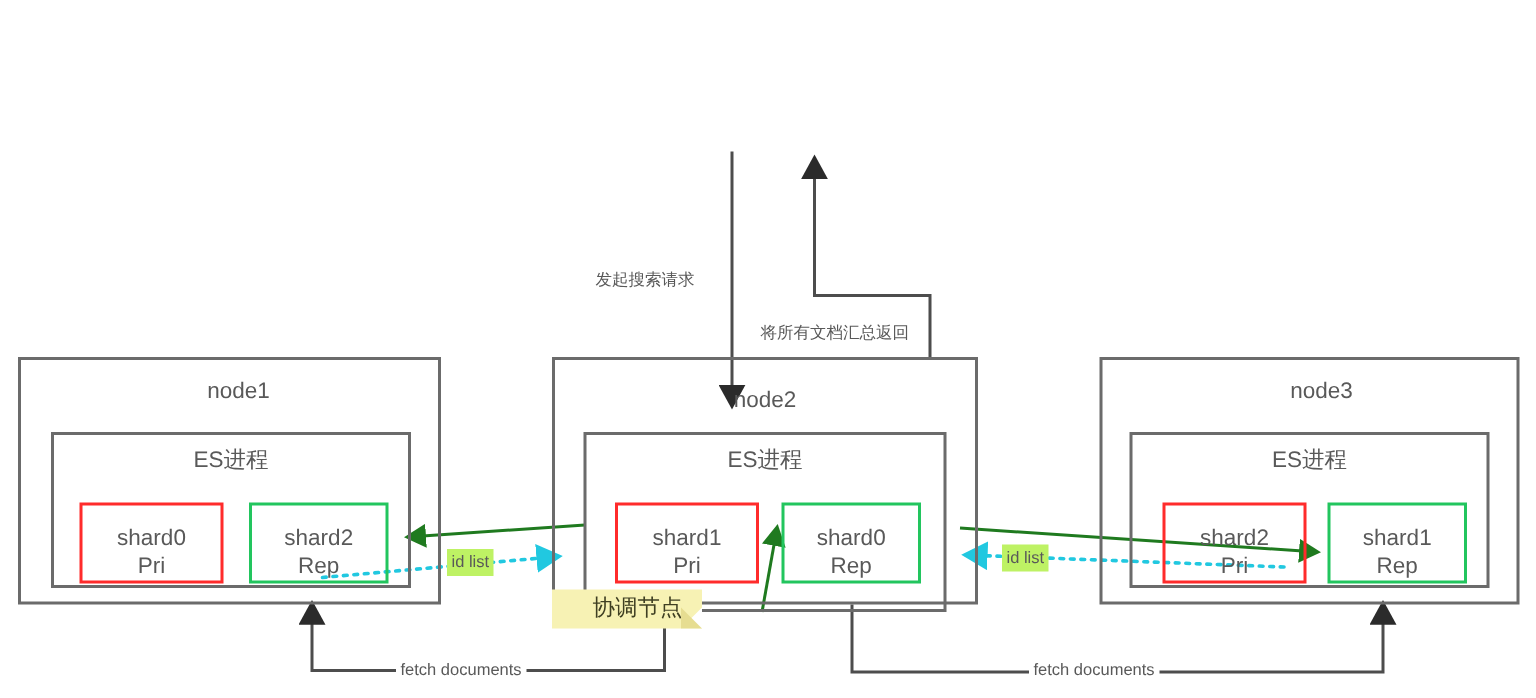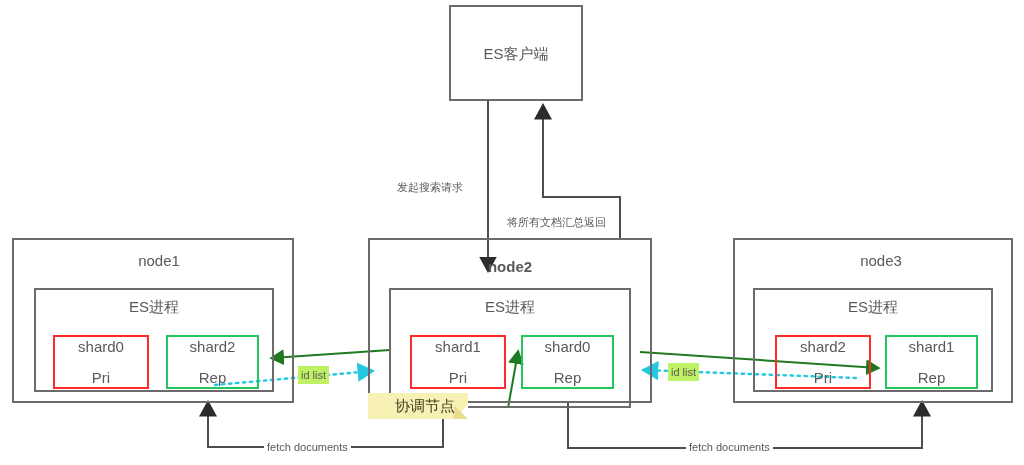--- a/index.html
+++ b/index.html
@@ -40,21 +40,21 @@
     white-space: nowrap;
   }
   .shard {
     position: absolute;
     box-sizing: border-box;
     border: 2px solid #22c55e;
     background: transparent;
     display: flex;
     flex-direction: column;
     align-items: center;
-    justify-content: space-between;
+    justify-content: flex-end;
     color: #595959;
     font-size: 15px;
     line-height: 19px;
   }
   .shard.primary {
     border-color: #ff2b2b;
   }
   .shard span {
     display: block;
     white-space: nowrap;
@@ -131,41 +131,38 @@
 
     <path d="M 215 385 L 372 371" fill="none" stroke="#21c8e0" stroke-width="2.4" stroke-dasharray="2.5 4.5" stroke-linecap="round" marker-end="url(#arrow-cyan)"></path>
 
     <path d="M 856 378 L 644 370" fill="none" stroke="#21c8e0" stroke-width="2.4" stroke-dasharray="2.5 4.5" stroke-linecap="round" marker-end="url(#arrow-cyan)"></path>
 
     <path d="M 443 403 L 443 447 L 208 447 L 208 403" fill="none" stroke="#4d4d4d" stroke-width="2" marker-end="url(#arrow-black)"></path>
 
     <path d="M 568 403 L 568 448 L 922 448 L 922 403" fill="none" stroke="#4d4d4d" stroke-width="2" marker-end="url(#arrow-black)"></path>
   </svg>
 
-  <div class="box" style="left:449px; top:5px; width:134px; height:96px;">
-    <div class="box-label" style="top:38px;">ES客户端</div>
-  </div>
 
   <div class="box" style="left:12px; top:238px; width:282px; height:165px;">
     <div class="box-label" style="top:12px;margin-left:12px;">node1</div>
   </div>
   <div class="box" style="left:34px; top:288px; width:240px; height:104px;">
     <div class="box-label" style="top:8px;">ES进程</div>
   </div>
   <div class="shard primary" style="left:53px; top:335px; width:96px; height:54px;">
     <span>shard0</span>
     <span>Pri</span>
   </div>
   <div class="shard" style="left:166px; top:335px; width:93px; height:54px;">
     <span>shard2</span>
     <span>Rep</span>
   </div>
 
   <div class="box" style="left:368px; top:238px; width:284px; height:165px;">
-    <div class="box-label" style="top:18px;font-weight:bold;">node2</div>
+    <div class="box-label" style="top:18px;">node2</div>
   </div>
   <div class="box" style="left:389px; top:288px; width:242px; height:120px;">
     <div class="box-label" style="top:8px;">ES进程</div>
   </div>
   <div class="shard primary" style="left:410px; top:335px; width:96px; height:54px;">
     <span>shard1</span>
     <span>Pri</span>
   </div>
   <div class="shard" style="left:521px; top:335px; width:93px; height:54px;">
     <span>shard0</span>

